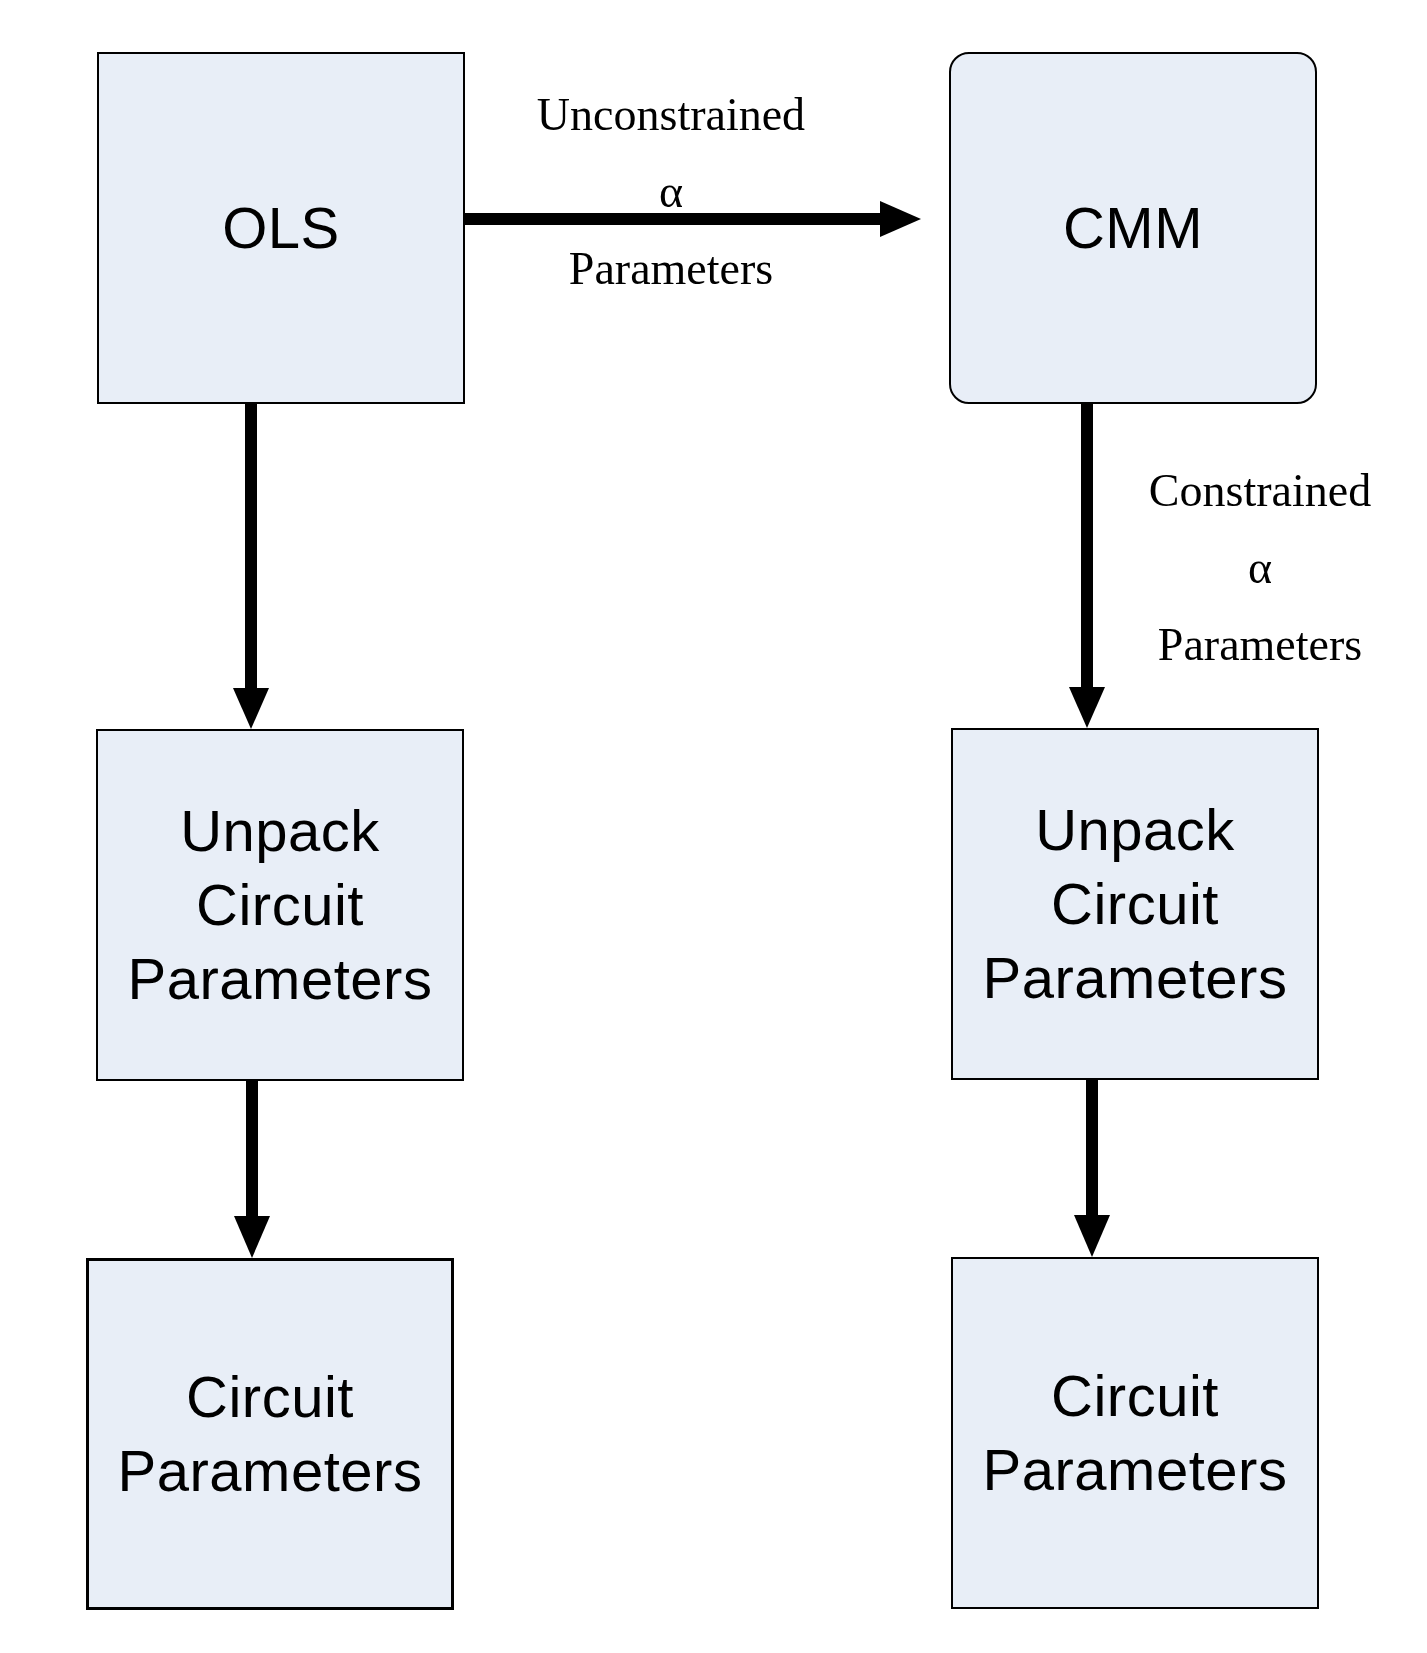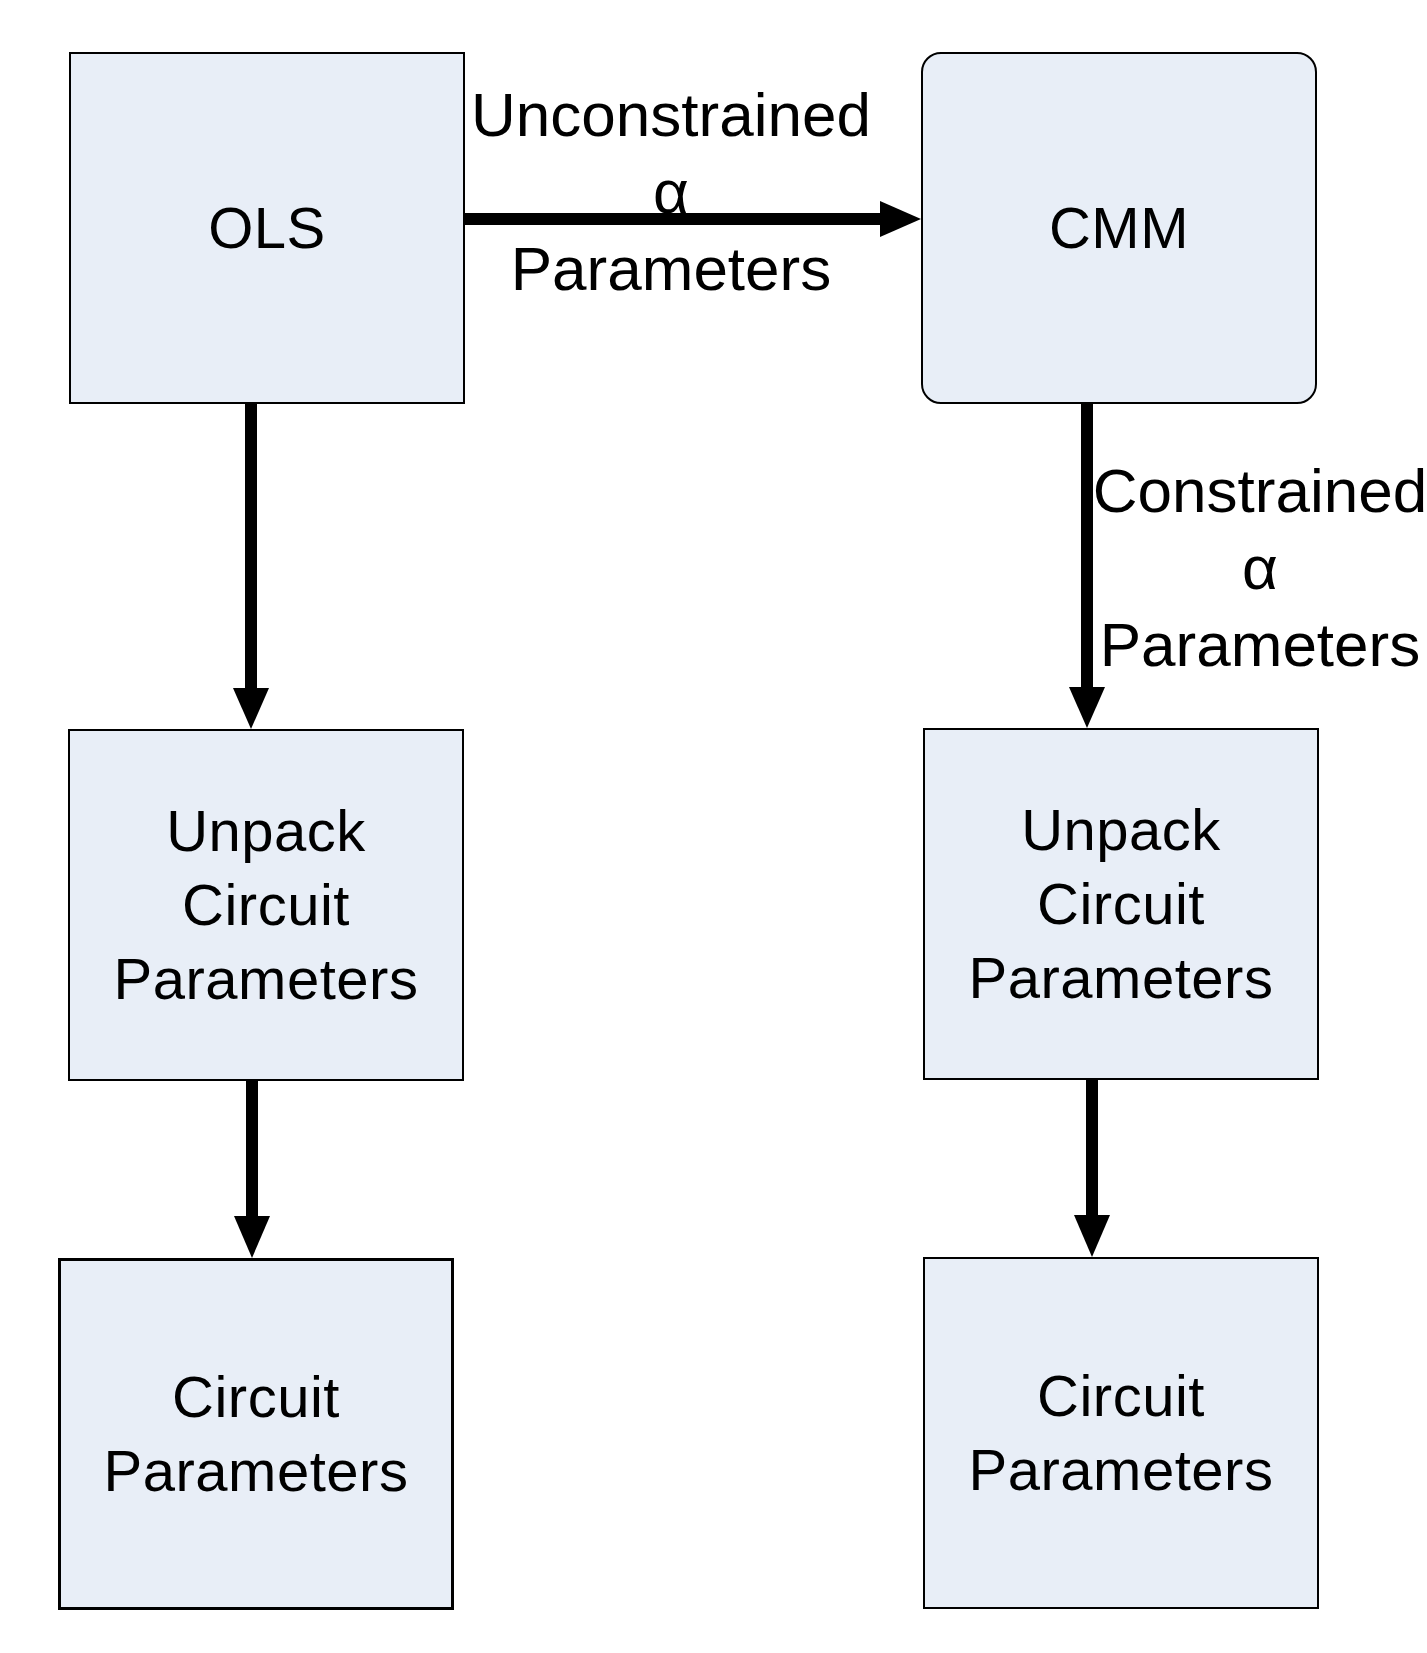--- a/index.html
+++ b/index.html
@@ -22,39 +22,40 @@
     stroke: var(--arrow-color, #000000);
     stroke-width: 12;
   }
   .arrow-layer polygon {
     fill: var(--arrow-color, #000000);
     stroke: none;
   }
   .node {
     position: absolute;
     box-sizing: border-box;
-    width: 396px;
+    width: 368px;
     height: 352px;
     background: var(--box-fill, #e8eef7);
     border: 2px solid var(--box-border, #000000);
     display: flex;
     flex-direction: column;
     align-items: center;
     justify-content: center;
     text-align: center;
     font-size: 58px;
     line-height: 74px;
     letter-spacing: 0.5px;
+    margin-left: 28px;
   }
   .node.thick { border-width: 3px; }
   .edge-label {
     position: absolute;
     width: 460px;
-    font-family: Liberation Sans, sans-serif;
-    font-size: 62px;
+    font-family: Liberation Serif, serif;
+    font-size: 46px;
     line-height: 77px;
     text-align: center;
     white-space: nowrap;
   }
 </style>
 </head>
 <body>
 
 <div class="canvas">
 

